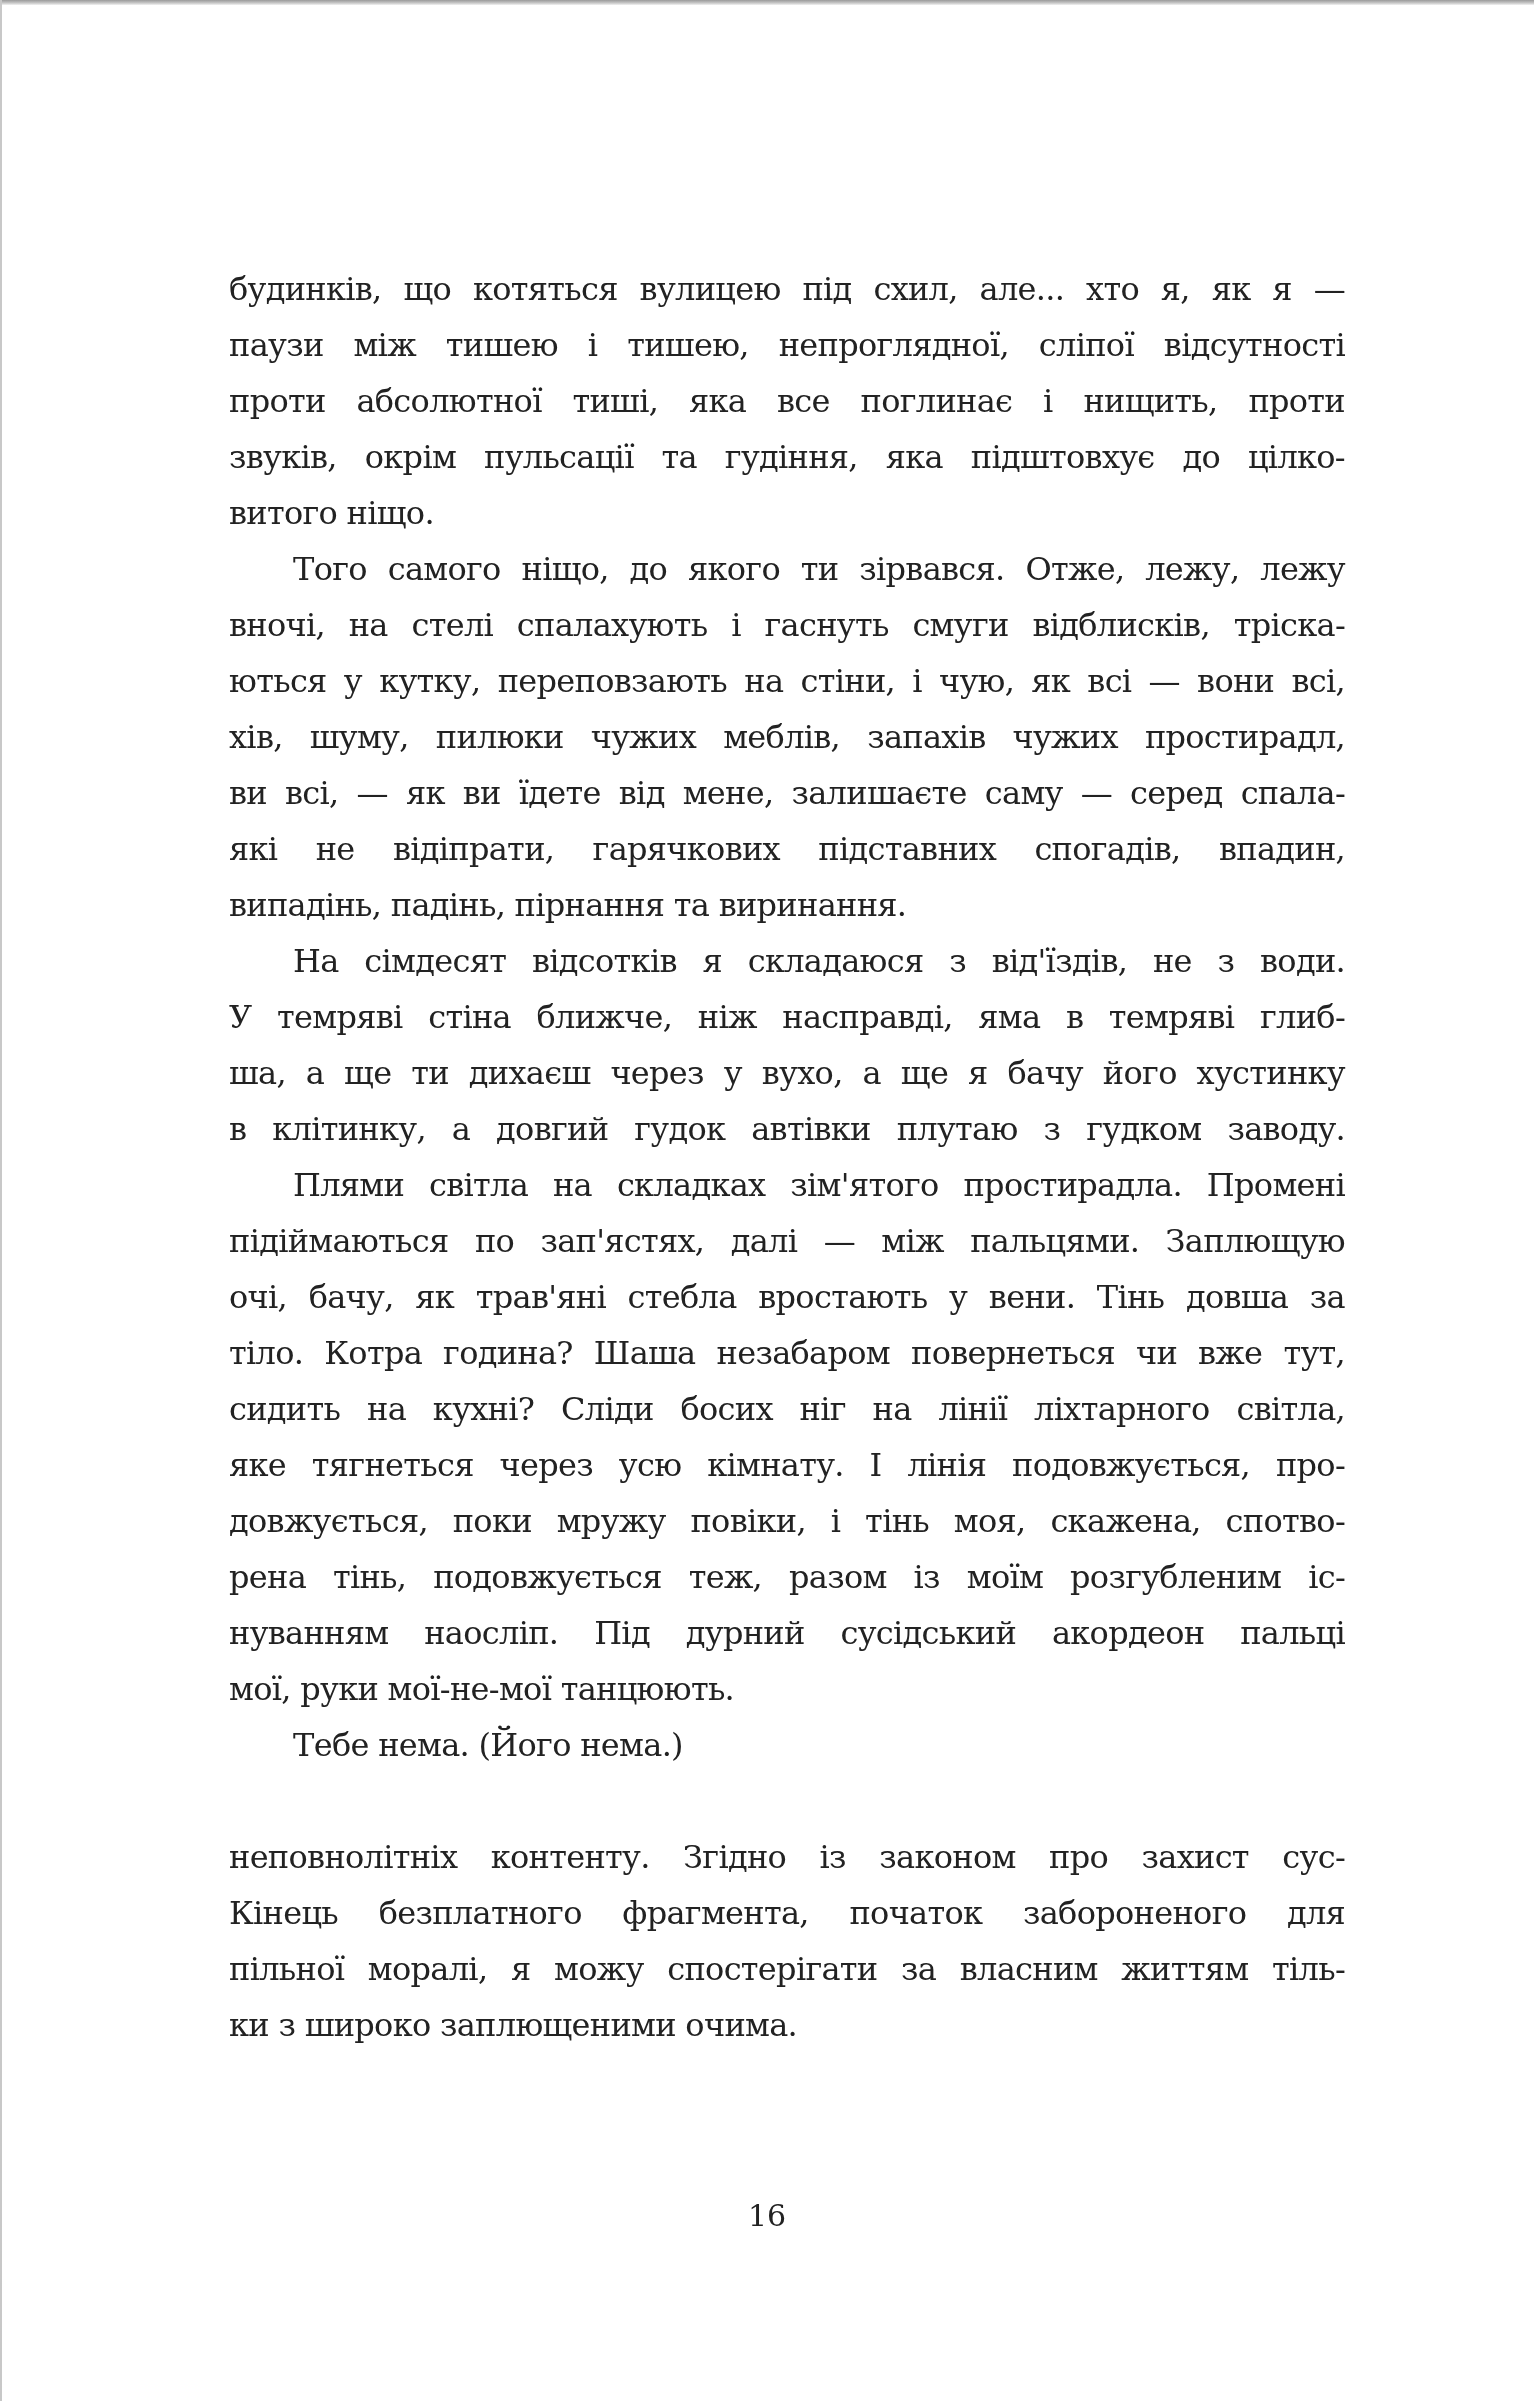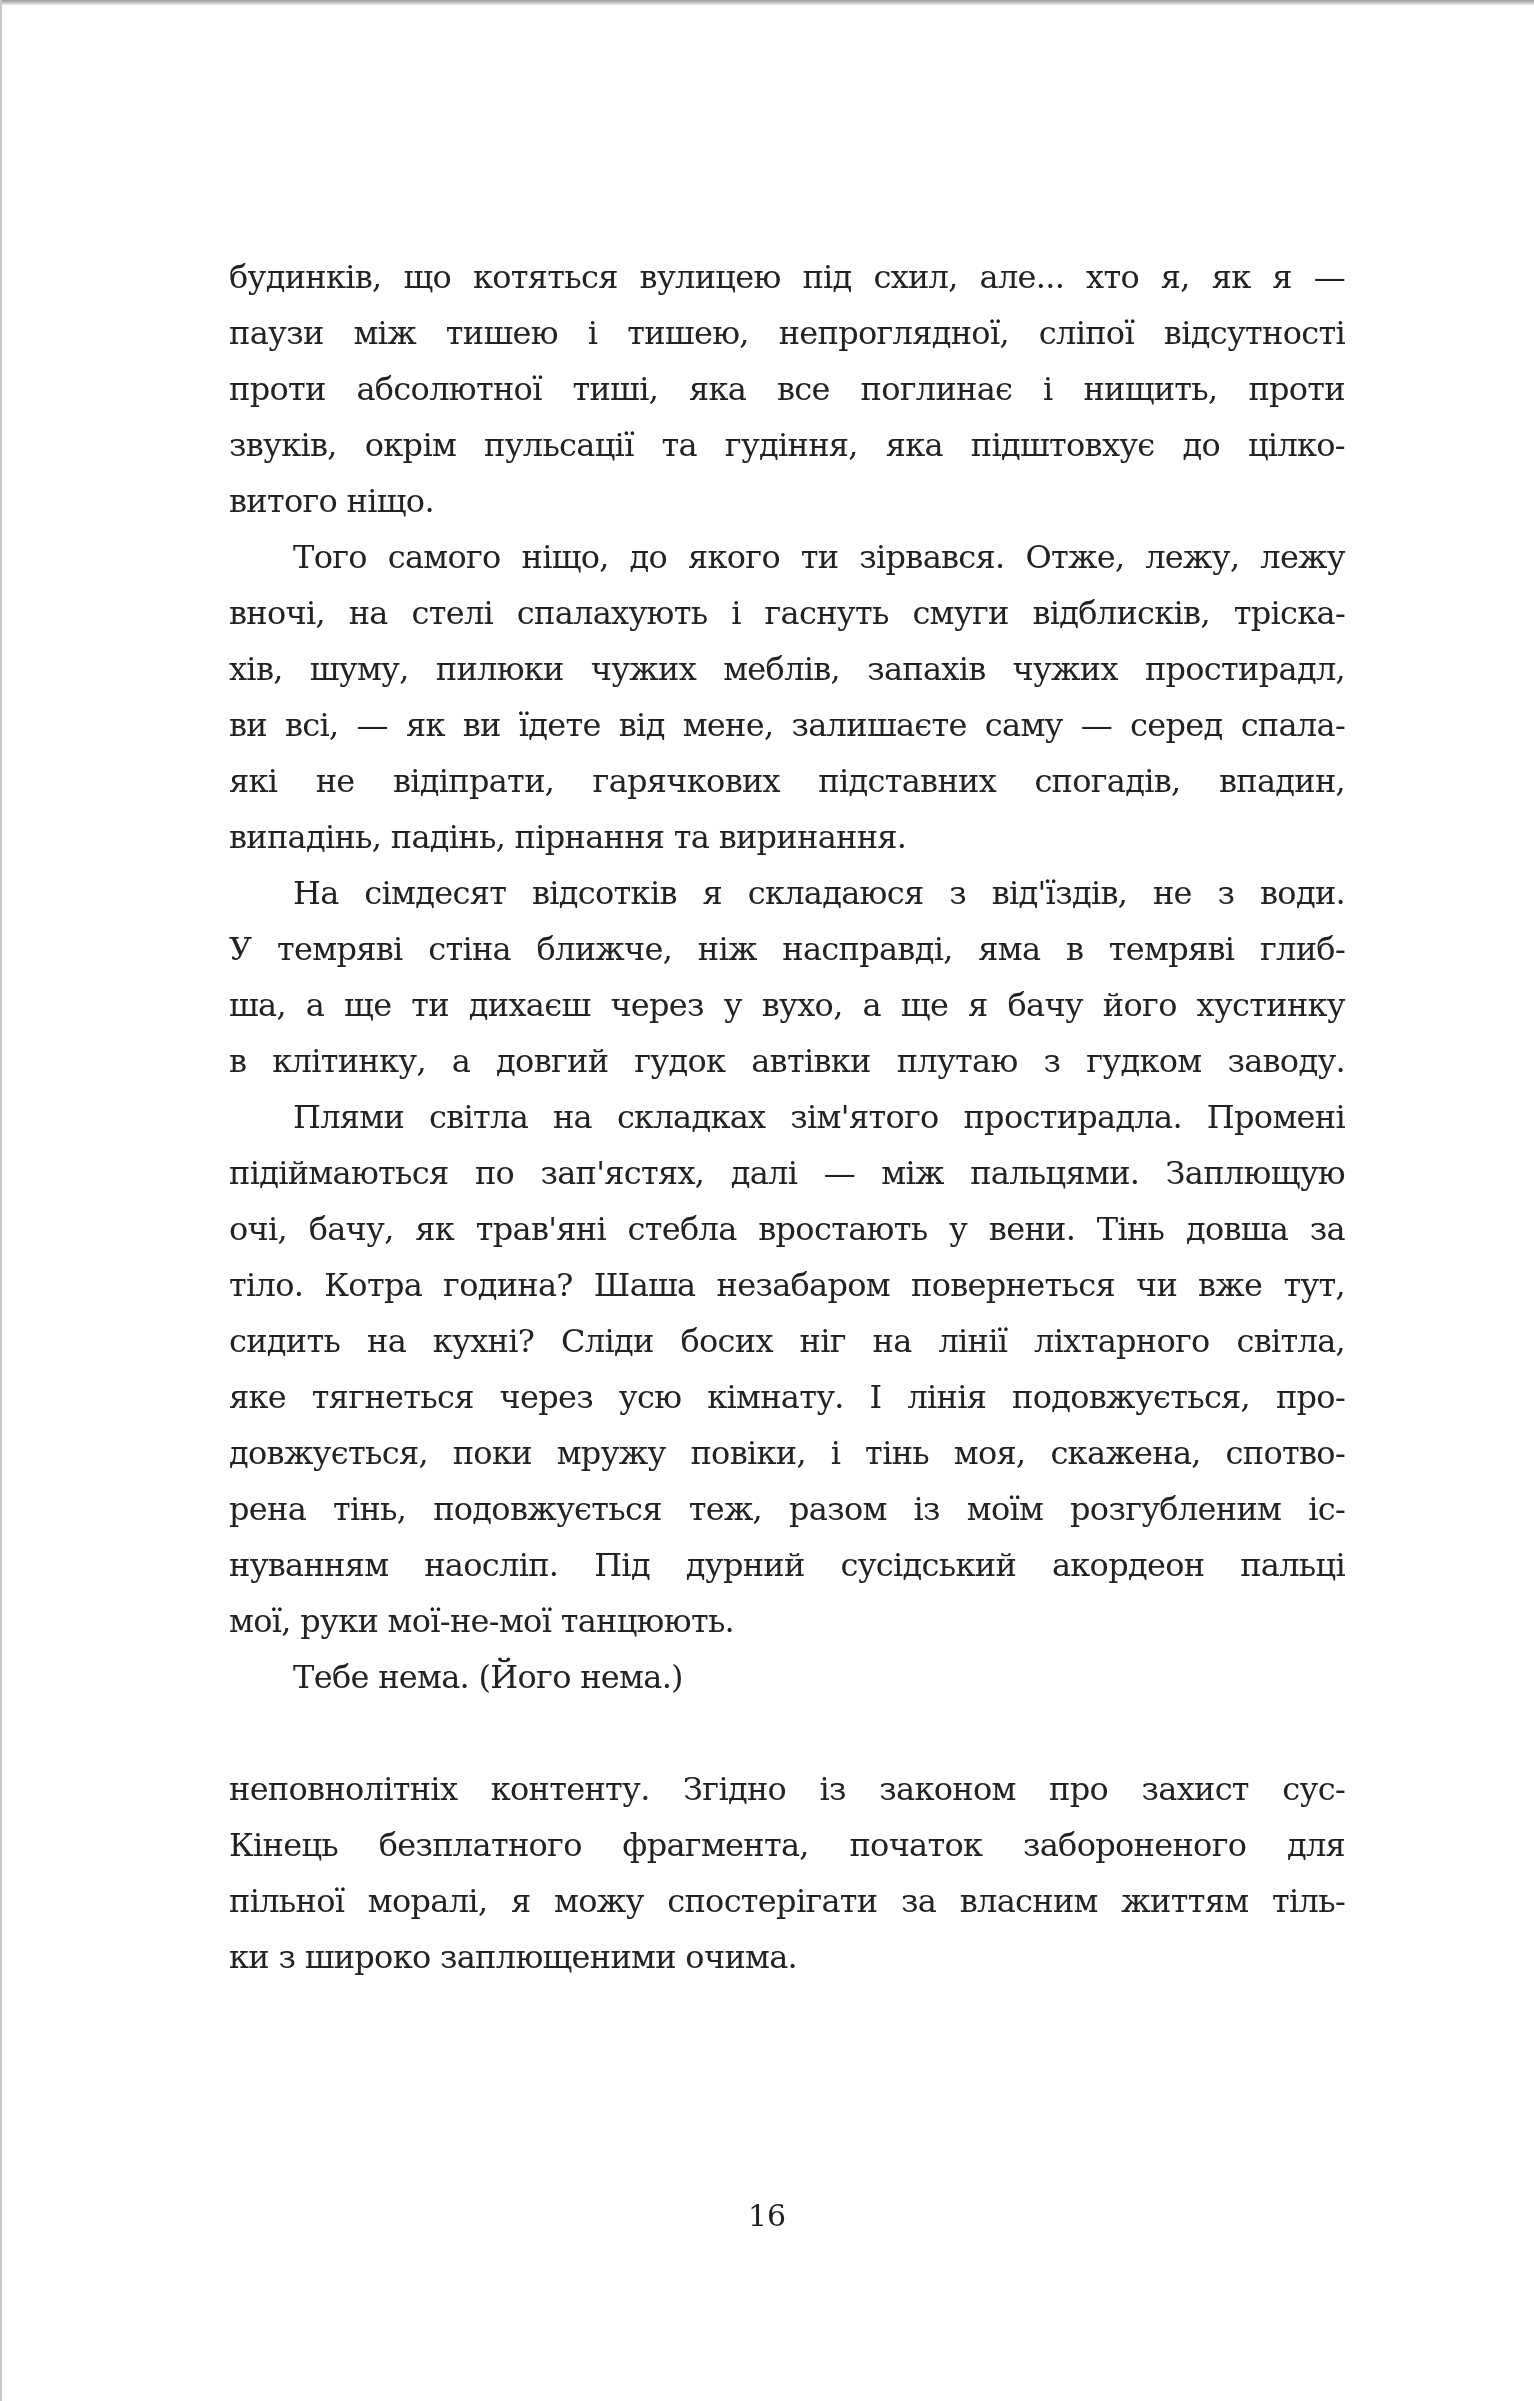--- a/index.html
+++ b/index.html
@@ -23,21 +23,21 @@
     }
     .left-edge {
       position: absolute;
       left: 0; top: 0;
       width: 1.6px; height: 2401px;
       background: #c8c8c8;
     }
     .page {
       position: absolute;
       left: 229px;
-      top: 249px;
+      top: 261px;
       width: 1116px;
     }
     .line {
       display: block;
       height: 56px;
       line-height: 56px;
       font-size: 32px;
       letter-spacing: -0.7px;
       word-spacing: 0px;
       white-space: nowrap;
@@ -77,20 +77,21 @@
     <span class="line">будинків, що котяться вулицею під схил, але... хто я, як я —</span>
     <span class="line">паузи між тишею і тишею, непроглядної, сліпої відсутності</span>
     <span class="line">проти абсолютної тиші, яка все поглинає і нищить, проти</span>
     <span class="line">звуків, окрім пульсації та гудіння, яка підштовхує до цілко-</span>
     <span class="line last">витого ніщо.</span>
   </div>
 
   <div>
     <span class="line indent">Того самого ніщо, до якого ти зірвався. Отже, лежу, лежу</span>
     <span class="line">вночі, на стелі спалахують і гаснуть смуги відблисків, тріска-</span>
+    <span class="line">ються у кутку, переповзають на стіни, і чую, як всі — вони всі,</span>
     <span class="line">хів, шуму, пилюки чужих меблів, запахів чужих простирадл,</span>
     <span class="line">ви всі, — як ви їдете від мене, залишаєте саму — серед спала-</span>
     <span class="line">які не відіпрати, гарячкових підставних спогадів, впадин,</span>
     <span class="line last">випадінь, падінь, пірнання та виринання.</span>
   </div>
 
   <div>
     <span class="line indent">На сімдесят відсотків я складаюся з від'їздів, не з води.</span>
     <span class="line">У темряві стіна ближче, ніж насправді, яма в темряві глиб-</span>
     <span class="line">ша, а ще ти дихаєш через у вухо, а ще я бачу його хустинку</span>

